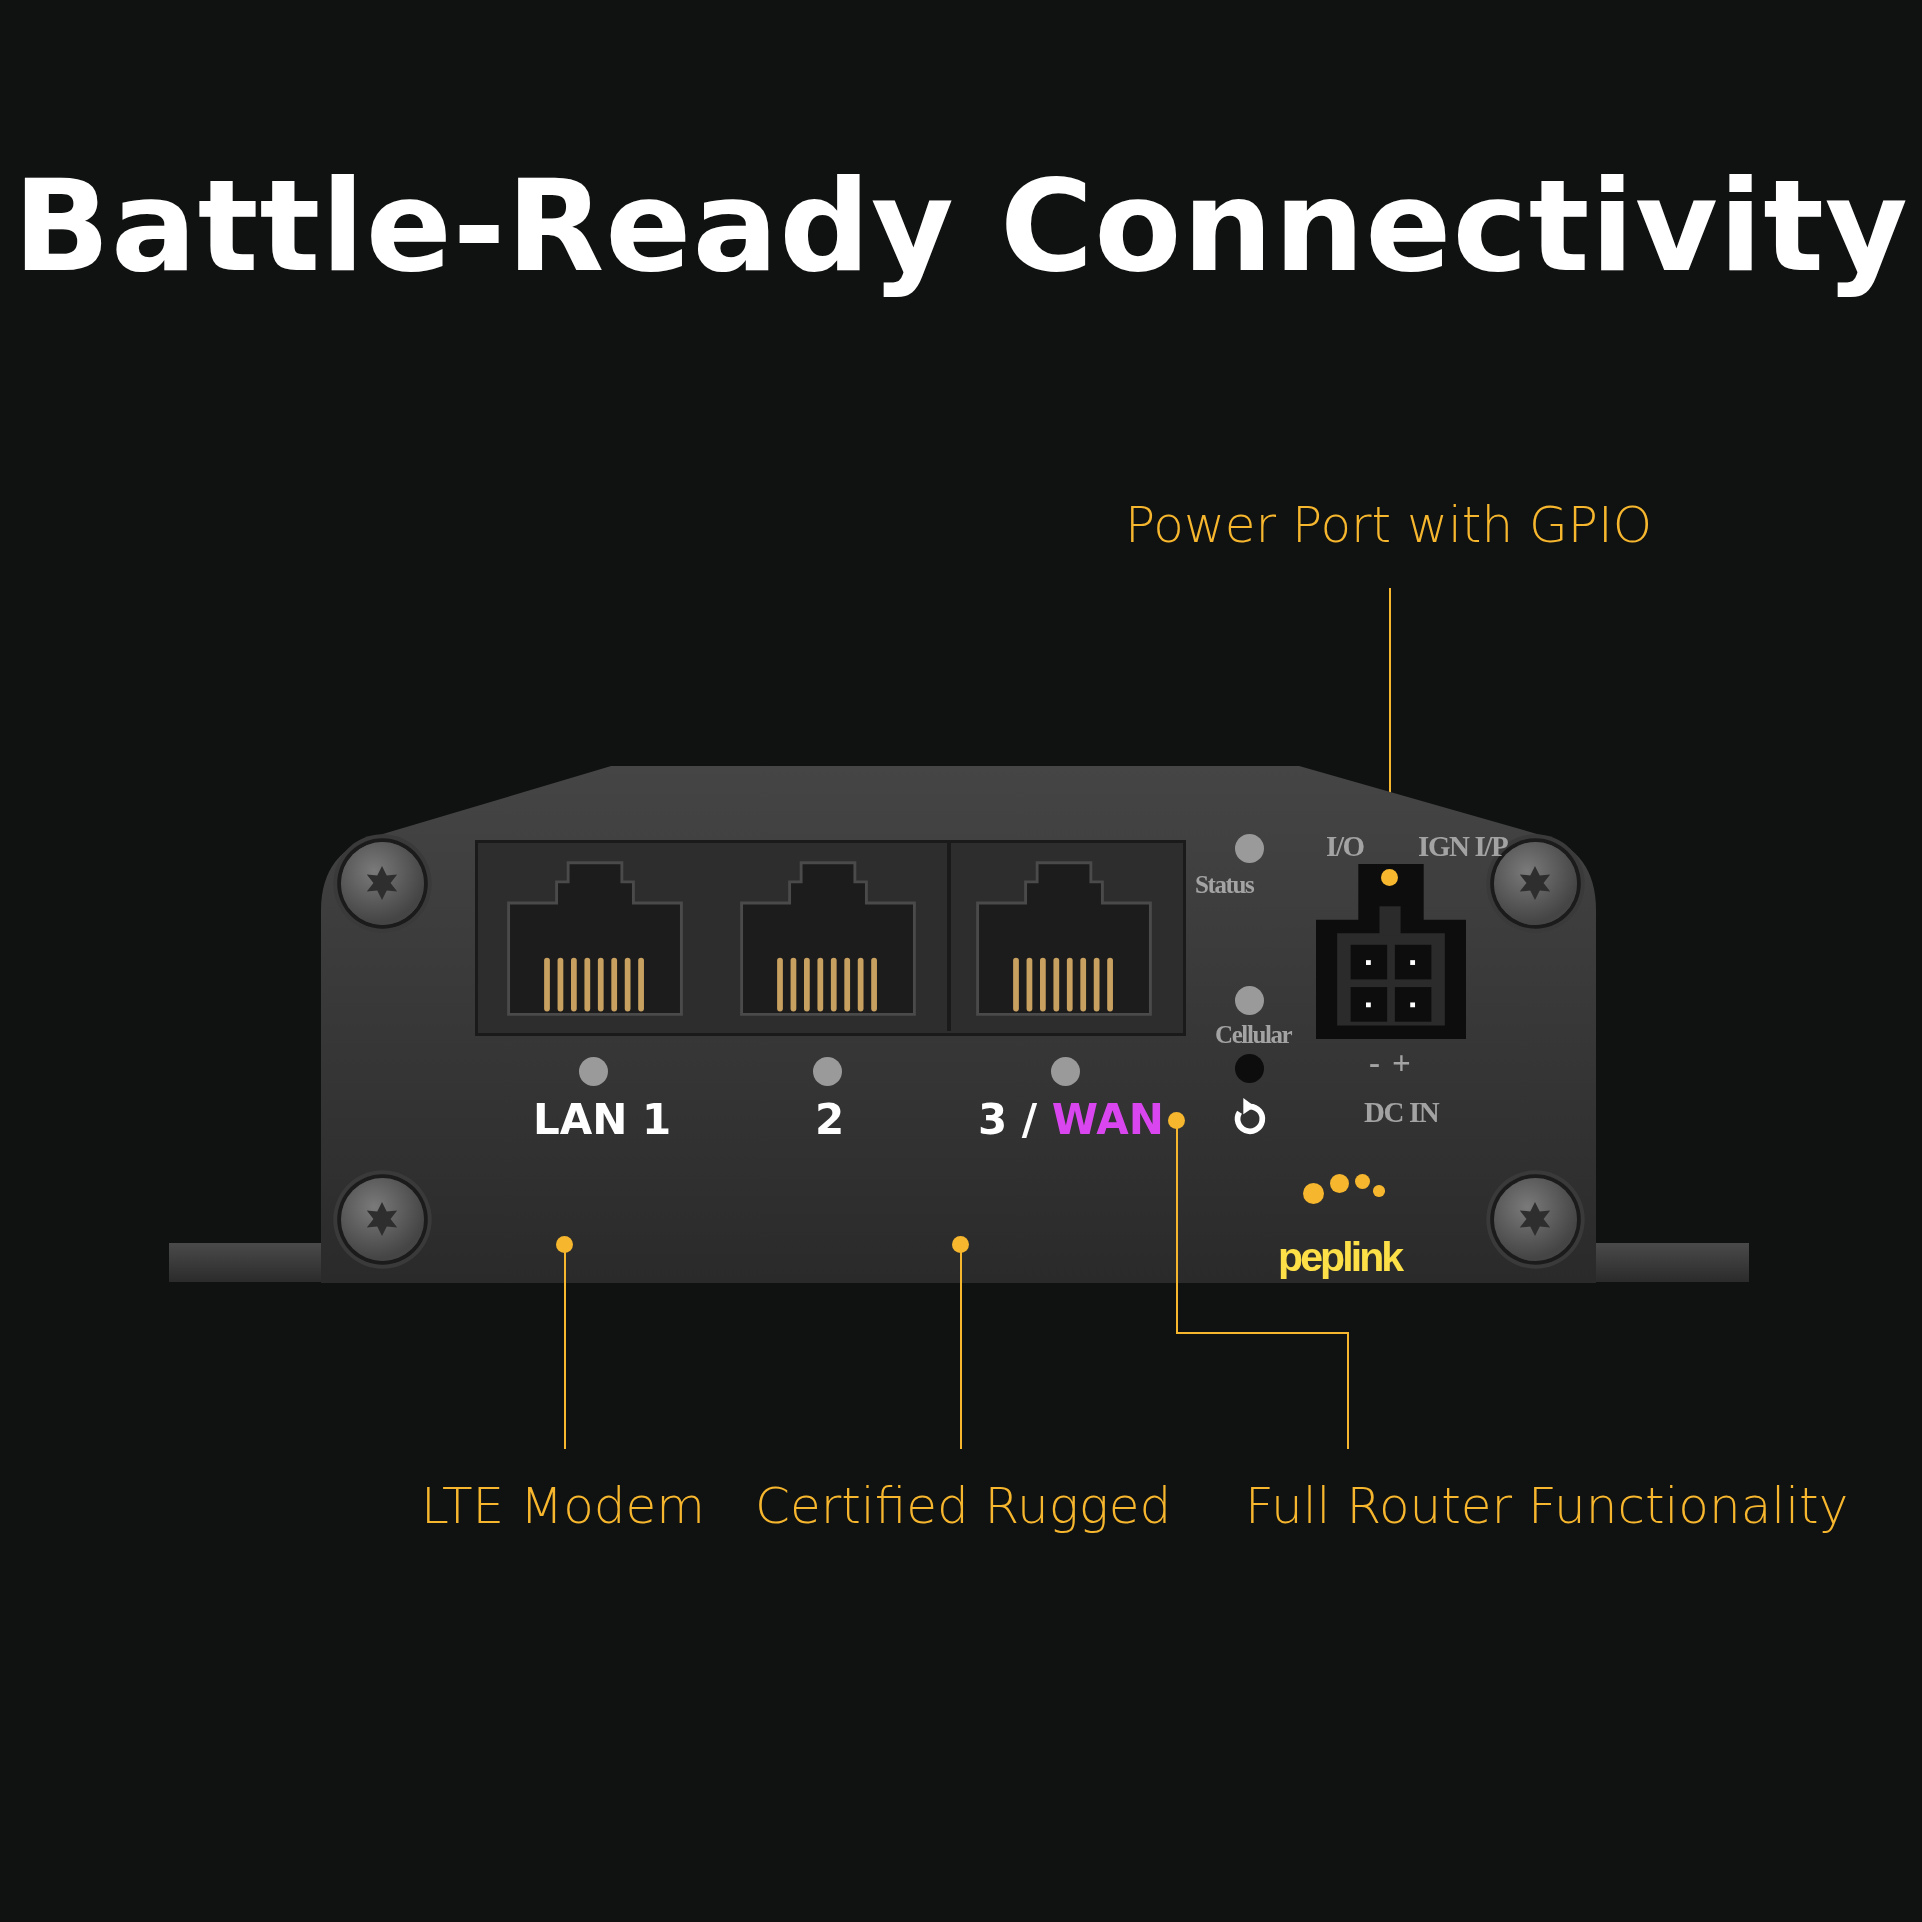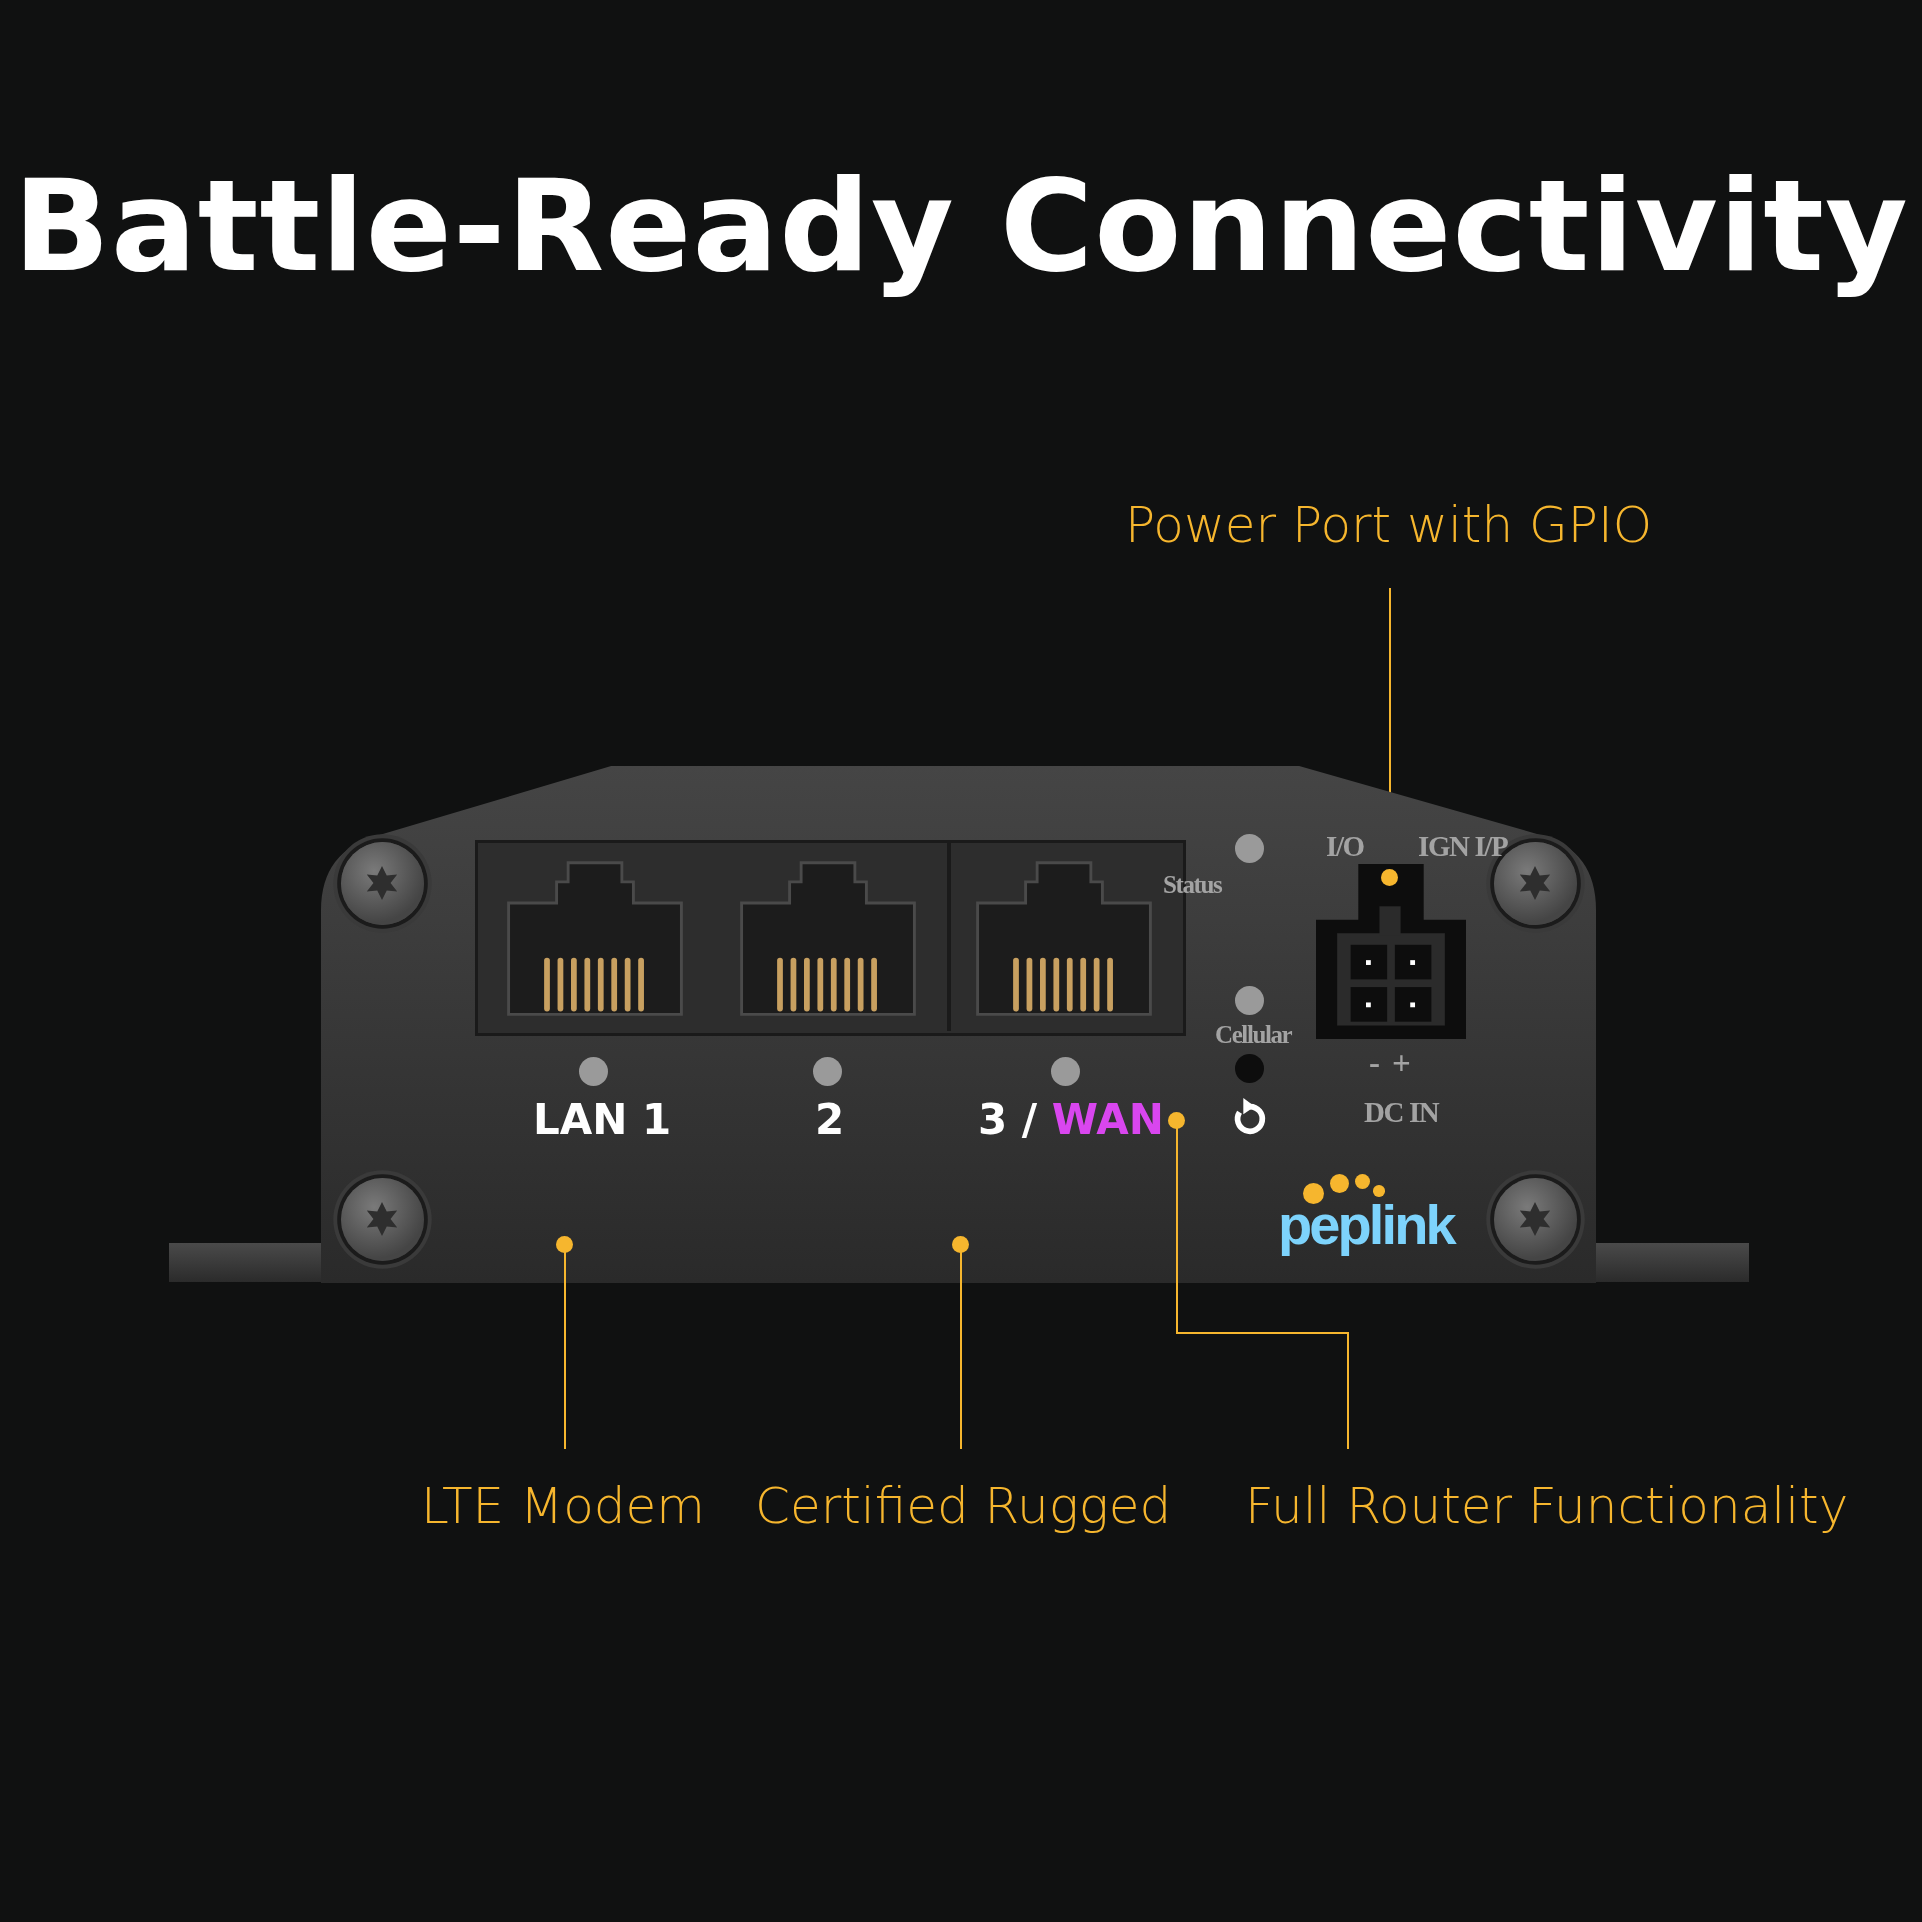--- a/index.html
+++ b/index.html
@@ -12,21 +12,21 @@
   .dot{width:17.3px;height:17.3px;border-radius:50%;background:#f6b62e;}
   .bracket{background:linear-gradient(#4a4a4a,#2b2b2b);height:39px;}
   .device{left:321px;top:766px;width:1275px;height:517px;}
   .screw{width:83px;height:83px;border-radius:50%;background:radial-gradient(circle at 40% 35%,#7a7a7a,#454545 70%);box-shadow:0 0 0 3.8px #1b1b1b,0 0 0 7.7px #3a3a3a;}
   .screw .star{position:absolute;left:22px;top:22px;width:38px;height:38px;}
   .ports{left:475px;top:840px;width:711px;height:196px;background:#2d2d2d;border:3.8px solid #1a1a1a;box-sizing:border-box;}
   .port{position:absolute;top:11.5px;width:192px;height:169px;}
   .led{width:29px;height:29px;border-radius:50%;background:#9a9a9a;}
   .plabel{color:#fff;font-weight:bold;font-size:42px;line-height:1;white-space:nowrap;text-align:right;}
   .slabel{color:#a3a3a3;font-size:25px;font-weight:bold;letter-spacing:-1.4px;line-height:1;white-space:nowrap;font-family:Liberation Serif, serif;}
-  .brand{color:#7dd3fc;font-weight:bold;font-size:56px;letter-spacing:-2.9px;line-height:1;font-family:"Liberation Sans",sans-serif;}
+  .brand{color:#fde047;font-weight:bold;font-size:41px;letter-spacing:-2.9px;line-height:1;font-family:"Liberation Sans",sans-serif;margin-top:40px;}
   .bdot{border-radius:50%;background:#f6b62e;}
 </style>
 </head>
 <body>
 
 <div class="abs title">Battle-Ready Connectivity</div>
 
 <div class="abs callout" style="left:1125px;top:500px;">Power Port with GPIO</div>
 <div class="abs vline" style="left:1389px;top:588px;height:290px;"></div>
 
@@ -108,21 +108,21 @@
 </div>
 
 <div class="abs led" style="left:579px;top:1057px;"></div>
 <div class="abs led" style="left:813px;top:1057px;"></div>
 <div class="abs led" style="left:1051px;top:1057px;"></div>
 <div class="abs plabel" style="left:533px;top:1099px;">LAN 1</div>
 <div class="abs plabel" style="left:815px;top:1099px;">2</div>
 <div class="abs plabel" style="left:978px;top:1099px;"><span>3 / </span><span style="color:#d946ef;">WAN</span></div>
 
 <div class="abs led" style="left:1235px;top:834px;"></div>
-<div class="abs slabel" style="left:1163px;top:872px;">Status</div>
+<div class="abs slabel" style="left:1195px;top:872px;">Status</div>
 <div class="abs led" style="left:1235px;top:986px;"></div>
 <div class="abs slabel" style="left:1215px;top:1022px;">Cellular</div>
 <div class="abs" style="left:1235px;top:1054px;width:29px;height:29px;border-radius:50%;background:#0d0d0d;"></div>
 <svg class="abs" style="left:1230px;top:1095px;width:40px;height:44px;" viewBox="0 0 42 46">
   <path d="M10 18 A13 13 0 1 0 21 12" fill="none" stroke="#fff" stroke-width="6"></path>
   <polygon points="14,3 26,12 14,20" fill="#fff"></polygon>
 </svg>
 
 <div class="abs slabel" style="left:1326px;top:832px;font-size:29px;">I/O</div>
 <div class="abs slabel" style="left:1418px;top:832px;font-size:29px;">IGN I/P</div>

